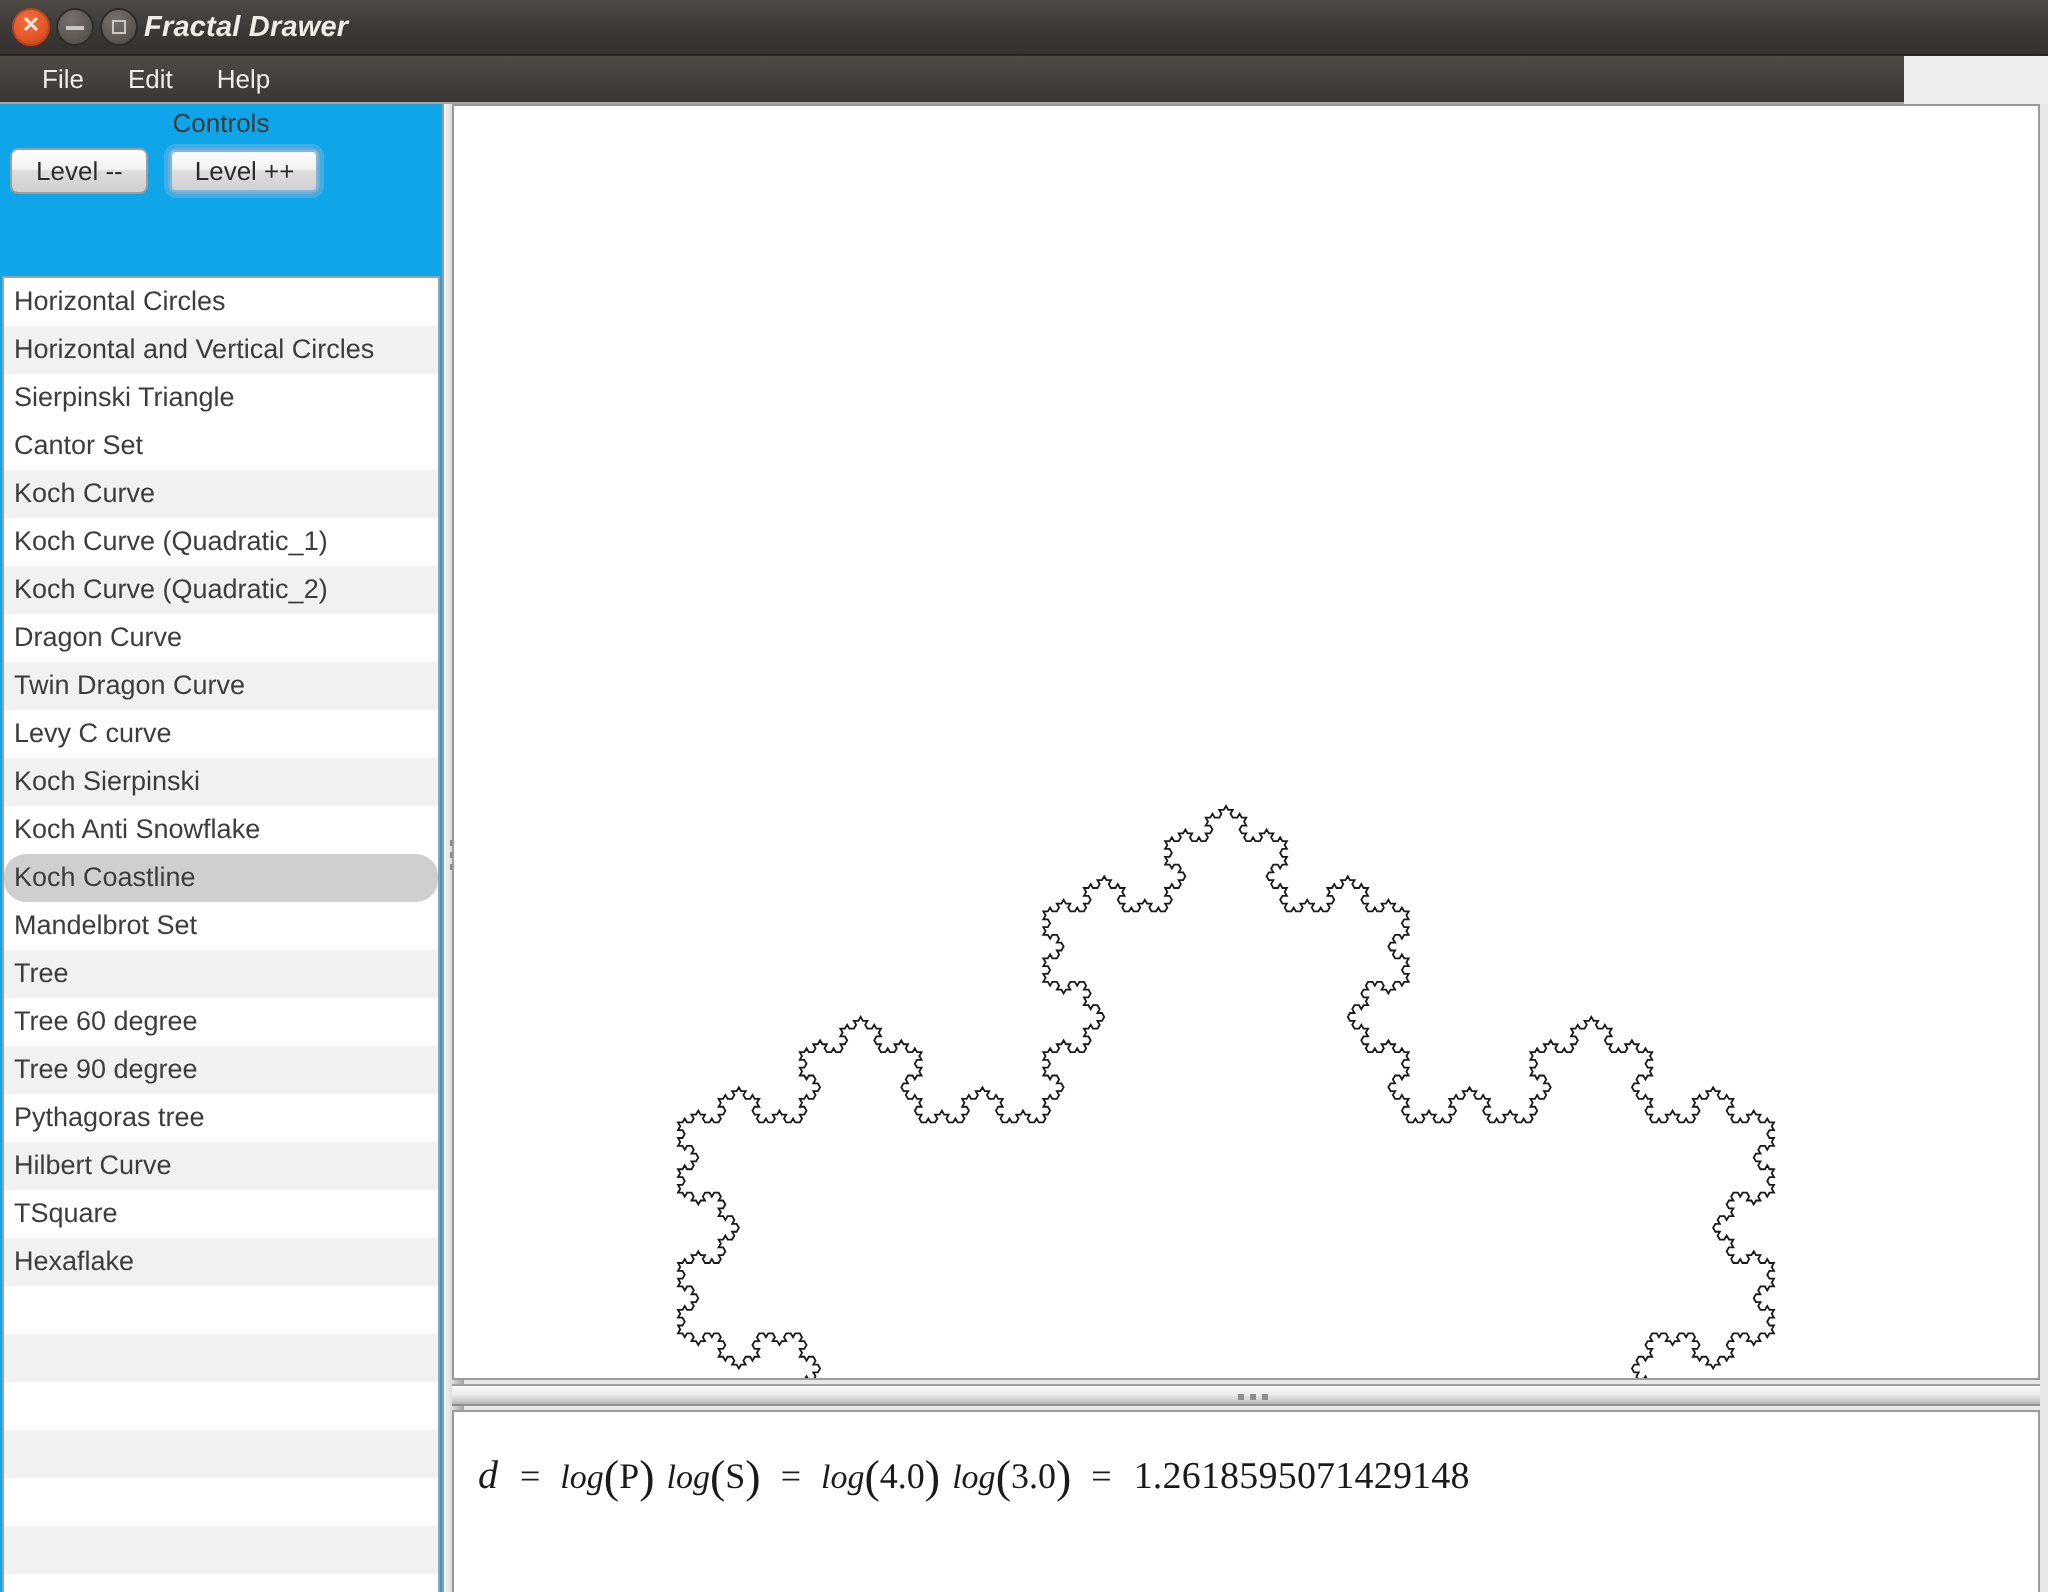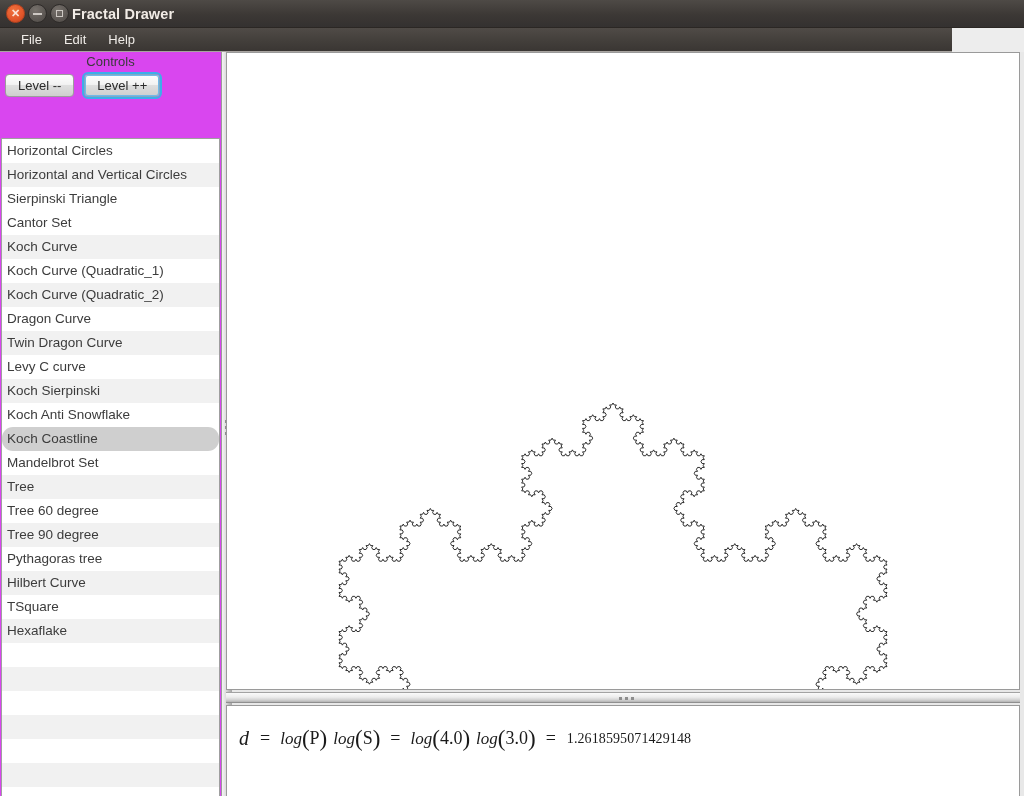--- a/index.html
+++ b/index.html
@@ -73,20 +73,21 @@
   }
   .title-text {
     position: absolute;
     left: 72px; top: 0;
     height: 28px;
     line-height: 28px;
     font-size: 14.5px;
     font-weight: bold;
     color: #f2ece6;
     letter-spacing: 0.1px;
+    font-style: italic;
   }
 
   
   .menubar {
     position: absolute;
     left: 0; top: 28px;
     width: 952px;
     height: 24px;
     background: linear-gradient(to bottom, #504b47 0%, #44403c 50%, #3a3633 100%);
     border-bottom: 1px solid #a8a4a0;
@@ -110,21 +111,21 @@
     height: 744px;
     background: #e8e8e8;
   }
 
   
   .left-panel {
     position: absolute;
     left: 0; top: 0;
     width: 222px;
     height: 744px;
-    background: #d946ef;
+    background: #0ea5e9;
     border-right: 1px solid #9a9a9a;
     box-sizing: border-box;
   }
   .controls-label {
     position: absolute;
     left: 0; top: 2px;
     width: 221px;
     text-align: center;
     font-size: 13px;
     color: #3a3a3a;
@@ -303,21 +304,21 @@
     width: 100%;
     height: 1.5px;
     background: #2a2a2a;
     margin: 1px 0;
   }
   .lg { font-style: italic; font-size: 17px; }
   .paren { font-size: 23px; font-style: normal; vertical-align: -2px; }
   .arg { font-style: normal; font-size: 18px; }
   .result {
     font-family: "Liberation Serif", serif;
-    font-size: 14px;
+    font-size: 19px;
     font-style: normal;
     padding-left: 4px;
     letter-spacing: 0.1px;
   }
 </style>
 </head>
 <body>
 
 <div class="window">
 

